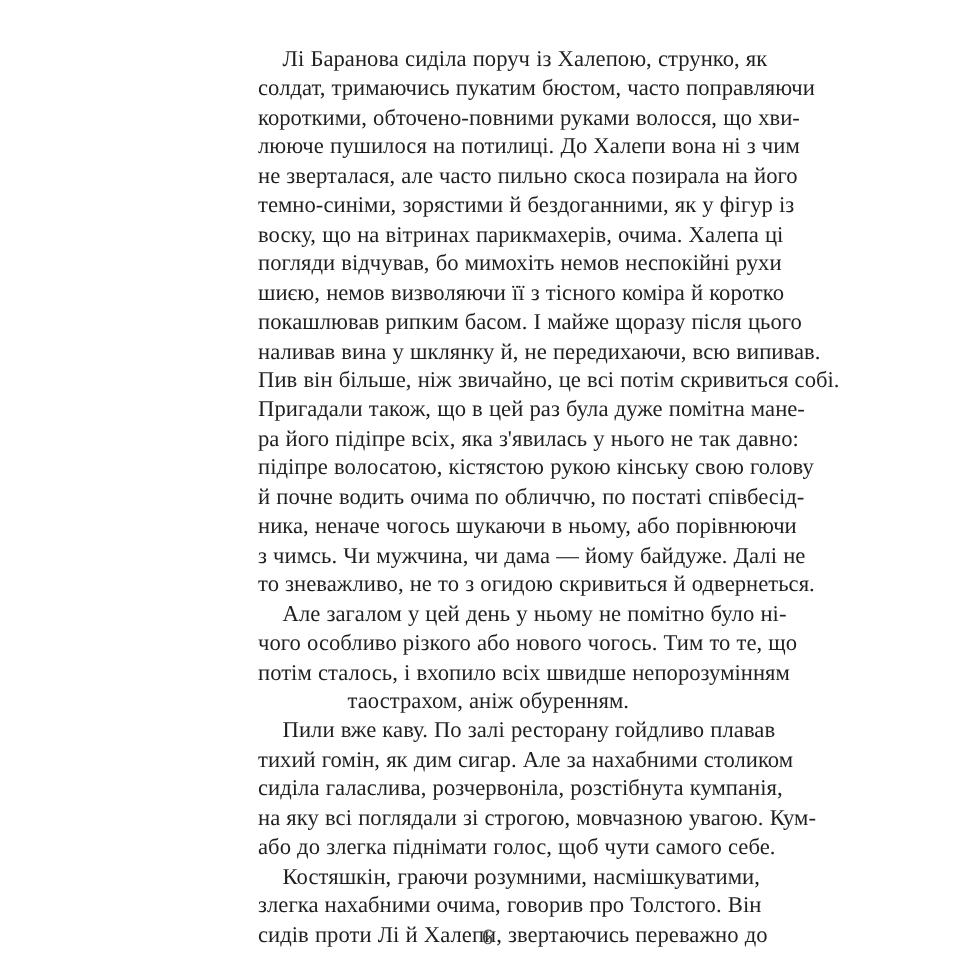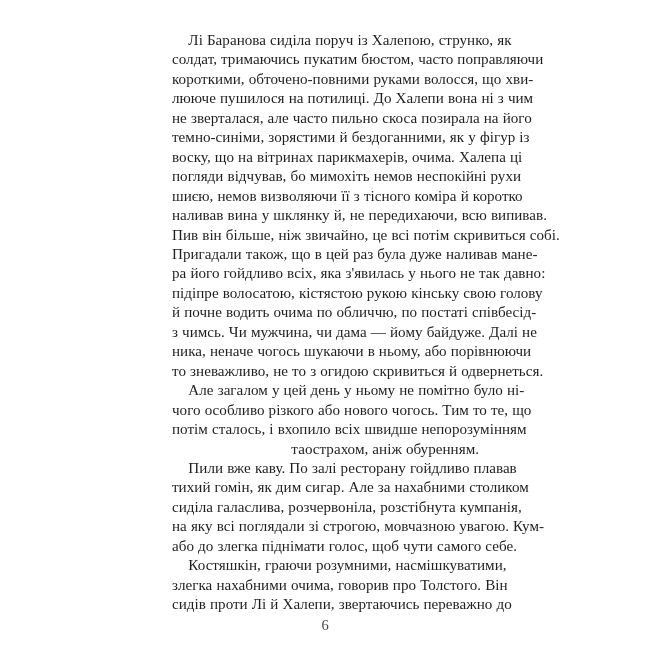--- a/index.html
+++ b/index.html
@@ -40,21 +40,21 @@
   .line {
     display: block;
     white-space: pre;
   }
   
   .line.just {
     text-align: justify;
     text-align-last: justify;
   }
   .line.last {
-    text-align: right;
+    text-align: center;
   }
   #page-number {
     position: absolute;
     left: 0;
     top: 617px;
     width: 650px;
     text-align: center;
     font-size: 14.5px;
     font-family: "Liberation Serif", "DejaVu Serif", serif;
     color: #4a4a4a;
@@ -69,28 +69,29 @@
       <p class="para">
         <span class="line just">&nbsp;&nbsp;&nbsp;&nbsp;Лі Баранова сиділа поруч із Халепою, струнко, як</span>
         <span class="line just">солдат, тримаючись пукатим бюстом, часто поправляючи</span>
         <span class="line just">короткими, обточено-повними руками волосся, що хви-</span>
         <span class="line just">лююче пушилося на потилиці. До Халепи вона ні з чим</span>
         <span class="line just">не зверталася, але часто пильно скоса позирала на його</span>
         <span class="line just">темно-синіми, зорястими й бездоганними, як у фігур із</span>
         <span class="line just">воску, що на вітринах парикмахерів, очима. Халепа ці</span>
         <span class="line just">погляди відчував, бо мимохіть немов неспокійні рухи</span>
         <span class="line just">шиєю, немов визволяючи її з тісного коміра й коротко</span>
+        <span class="line just">покашлював рипким басом. І майже щоразу після цього</span>
         <span class="line just">наливав вина у шклянку й, не передихаючи, всю випивав.</span>
         <span class="line just">Пив він більше, ніж звичайно, це всі потім скривиться собі.</span>
-        <span class="line just">Пригадали також, що в цей раз була дуже наливав мане-</span>
-        <span class="line just">ра його гойдливо всіх, яка з'явилась у нього не так давно:</span>
+        <span class="line just">Пригадали також, що в цей раз була дуже помітна мане-</span>
+        <span class="line just">ра його підіпре всіх, яка з'явилась у нього не так давно:</span>
         <span class="line just">підіпре волосатою, кістястою рукою кінську свою голову</span>
         <span class="line just">й почне водить очима по обличчю, по постаті співбесід-</span>
+        <span class="line just">ника, неначе чогось шукаючи в ньому, або порівнюючи</span>
         <span class="line just">з чимсь. Чи мужчина, чи дама — йому байдуже. Далі не</span>
-        <span class="line just">ника, неначе чогось шукаючи в ньому, або порівнюючи</span>
         <span class="line last">то зневажливо, не то з огидою скривиться й одвернеться.</span>
       </p>
       <p class="para">
         <span class="line just">&nbsp;&nbsp;&nbsp;&nbsp;Але загалом у цей день у ньому не помітно було ні-</span>
         <span class="line just">чого особливо різкого або нового чогось. Тим то те, що</span>
         <span class="line just">потім сталось, і вхопило всіх швидше непорозумінням</span>
         <span class="line last">таострахом, аніж обуренням.</span>
       </p>
       <p class="para">
         <span class="line just">&nbsp;&nbsp;&nbsp;&nbsp;Пили вже каву. По залі ресторану гойдливо плавав</span>

